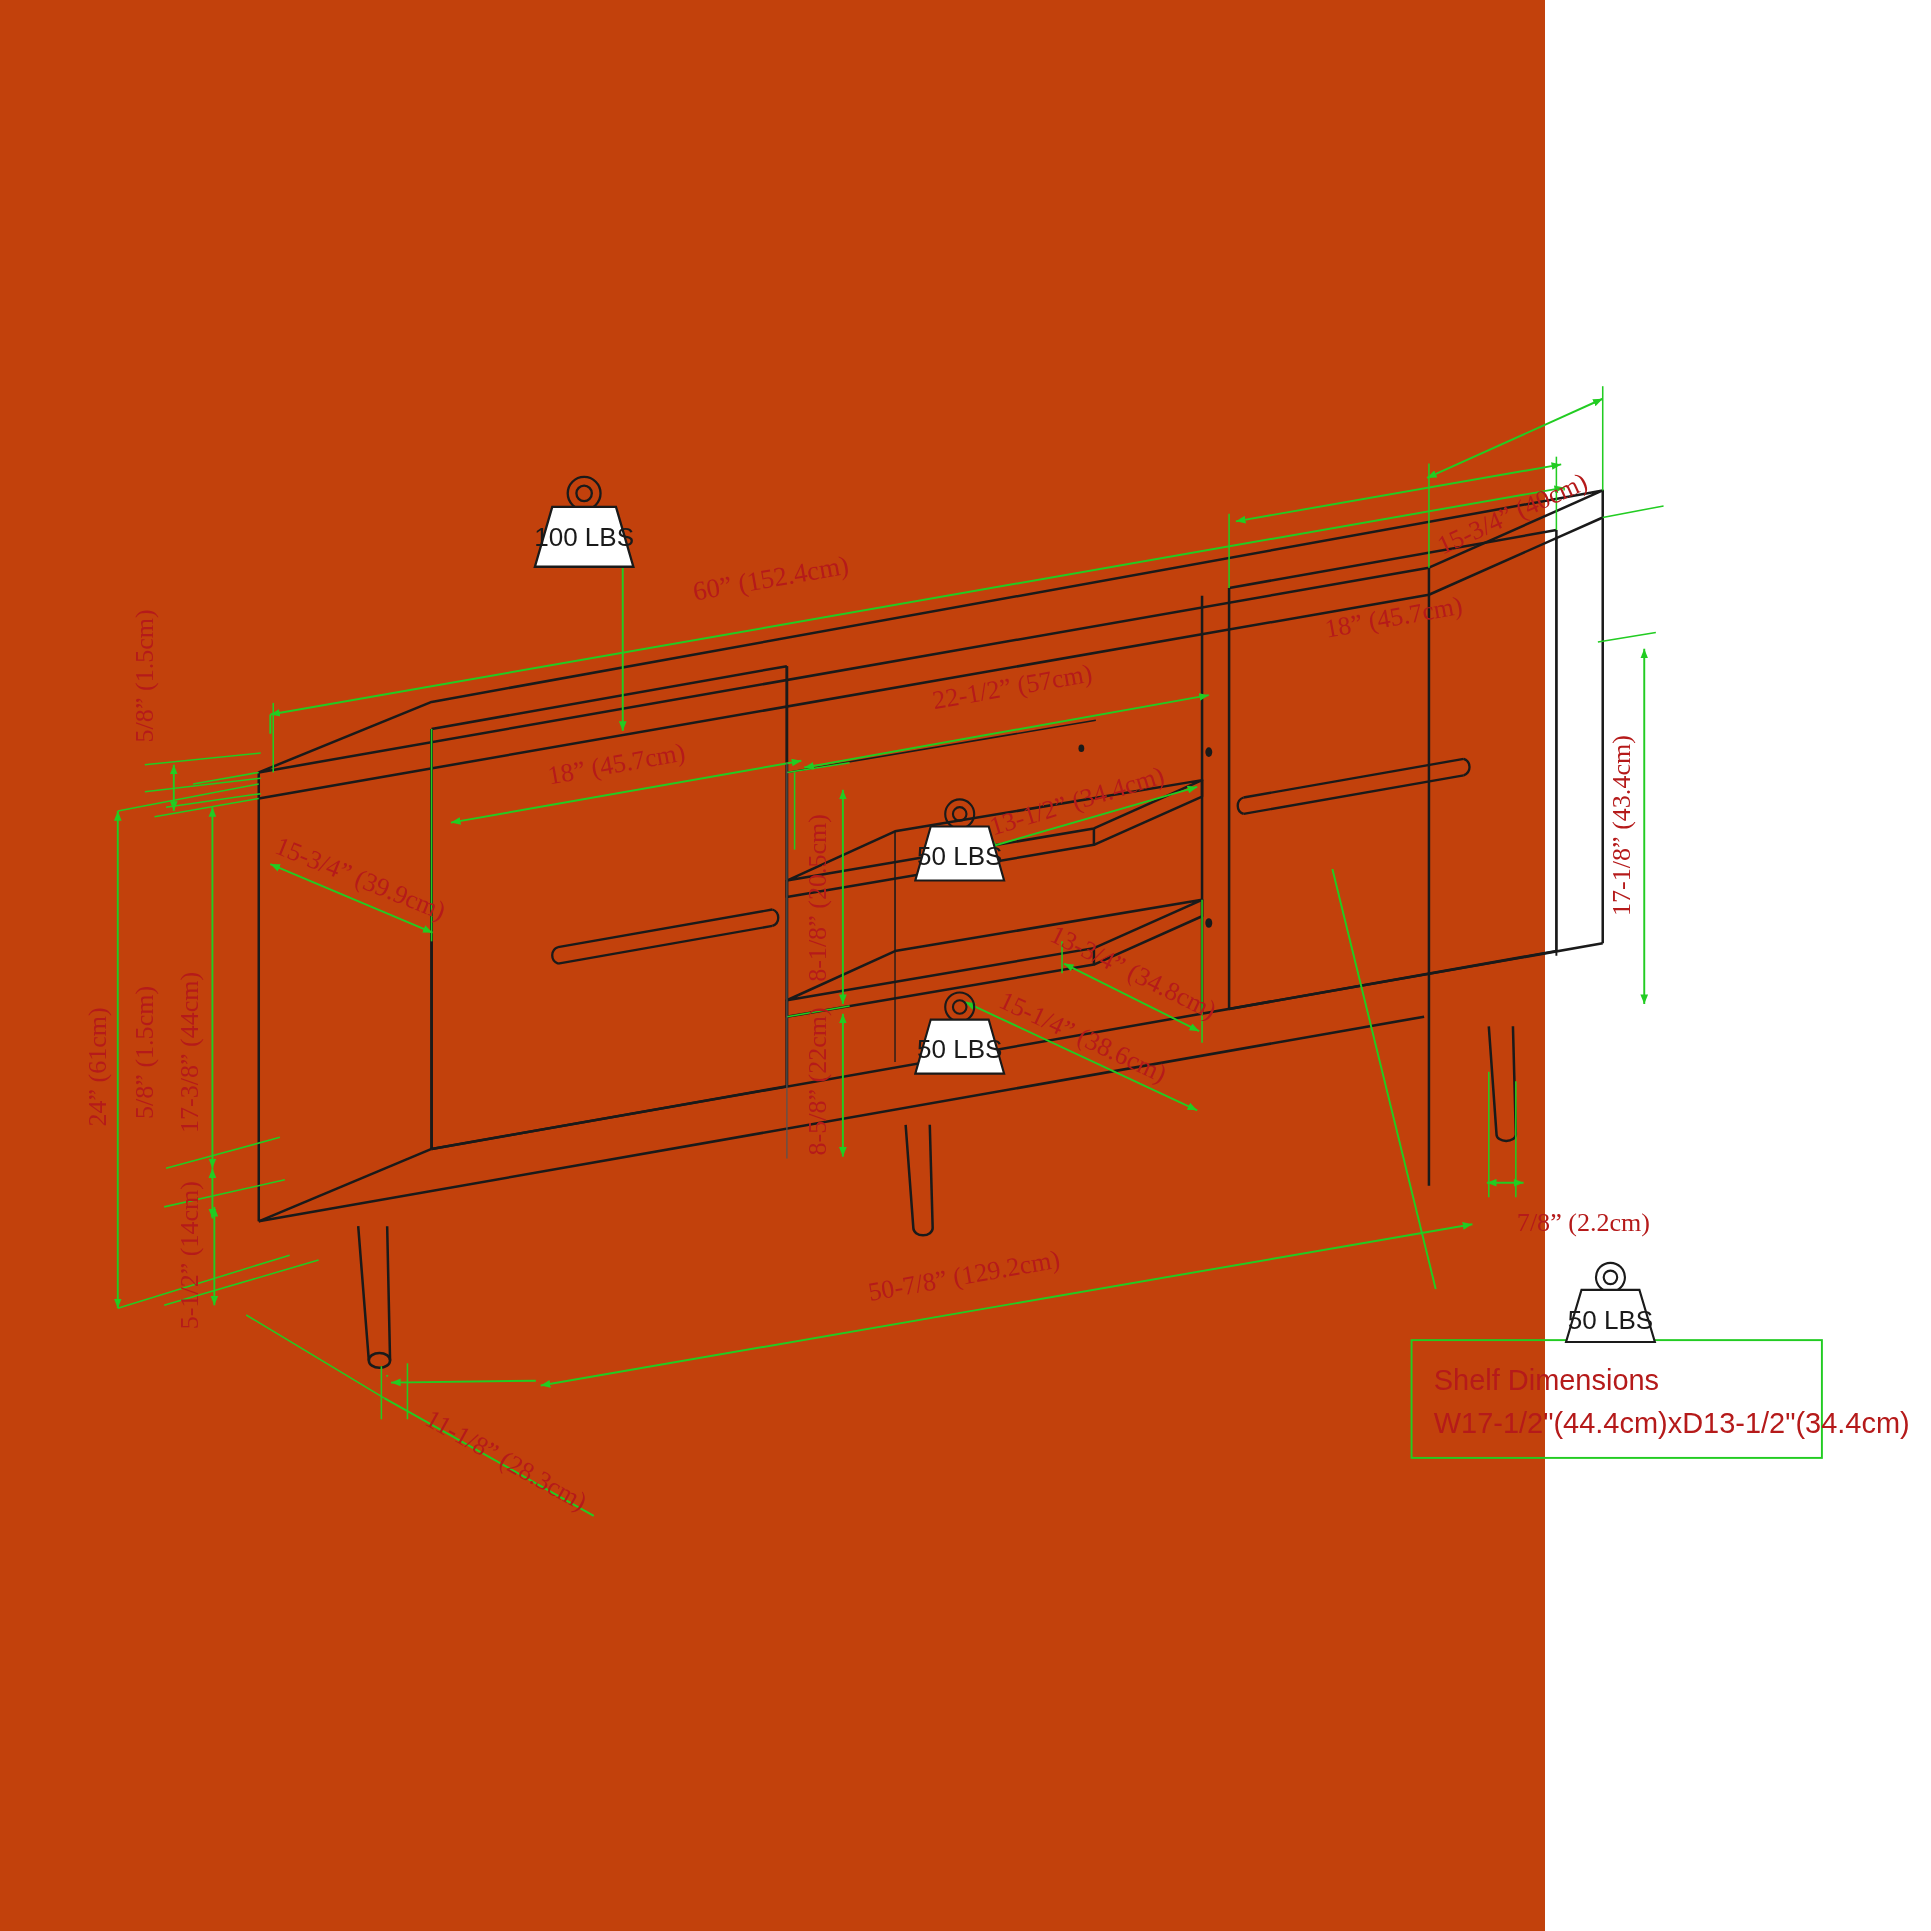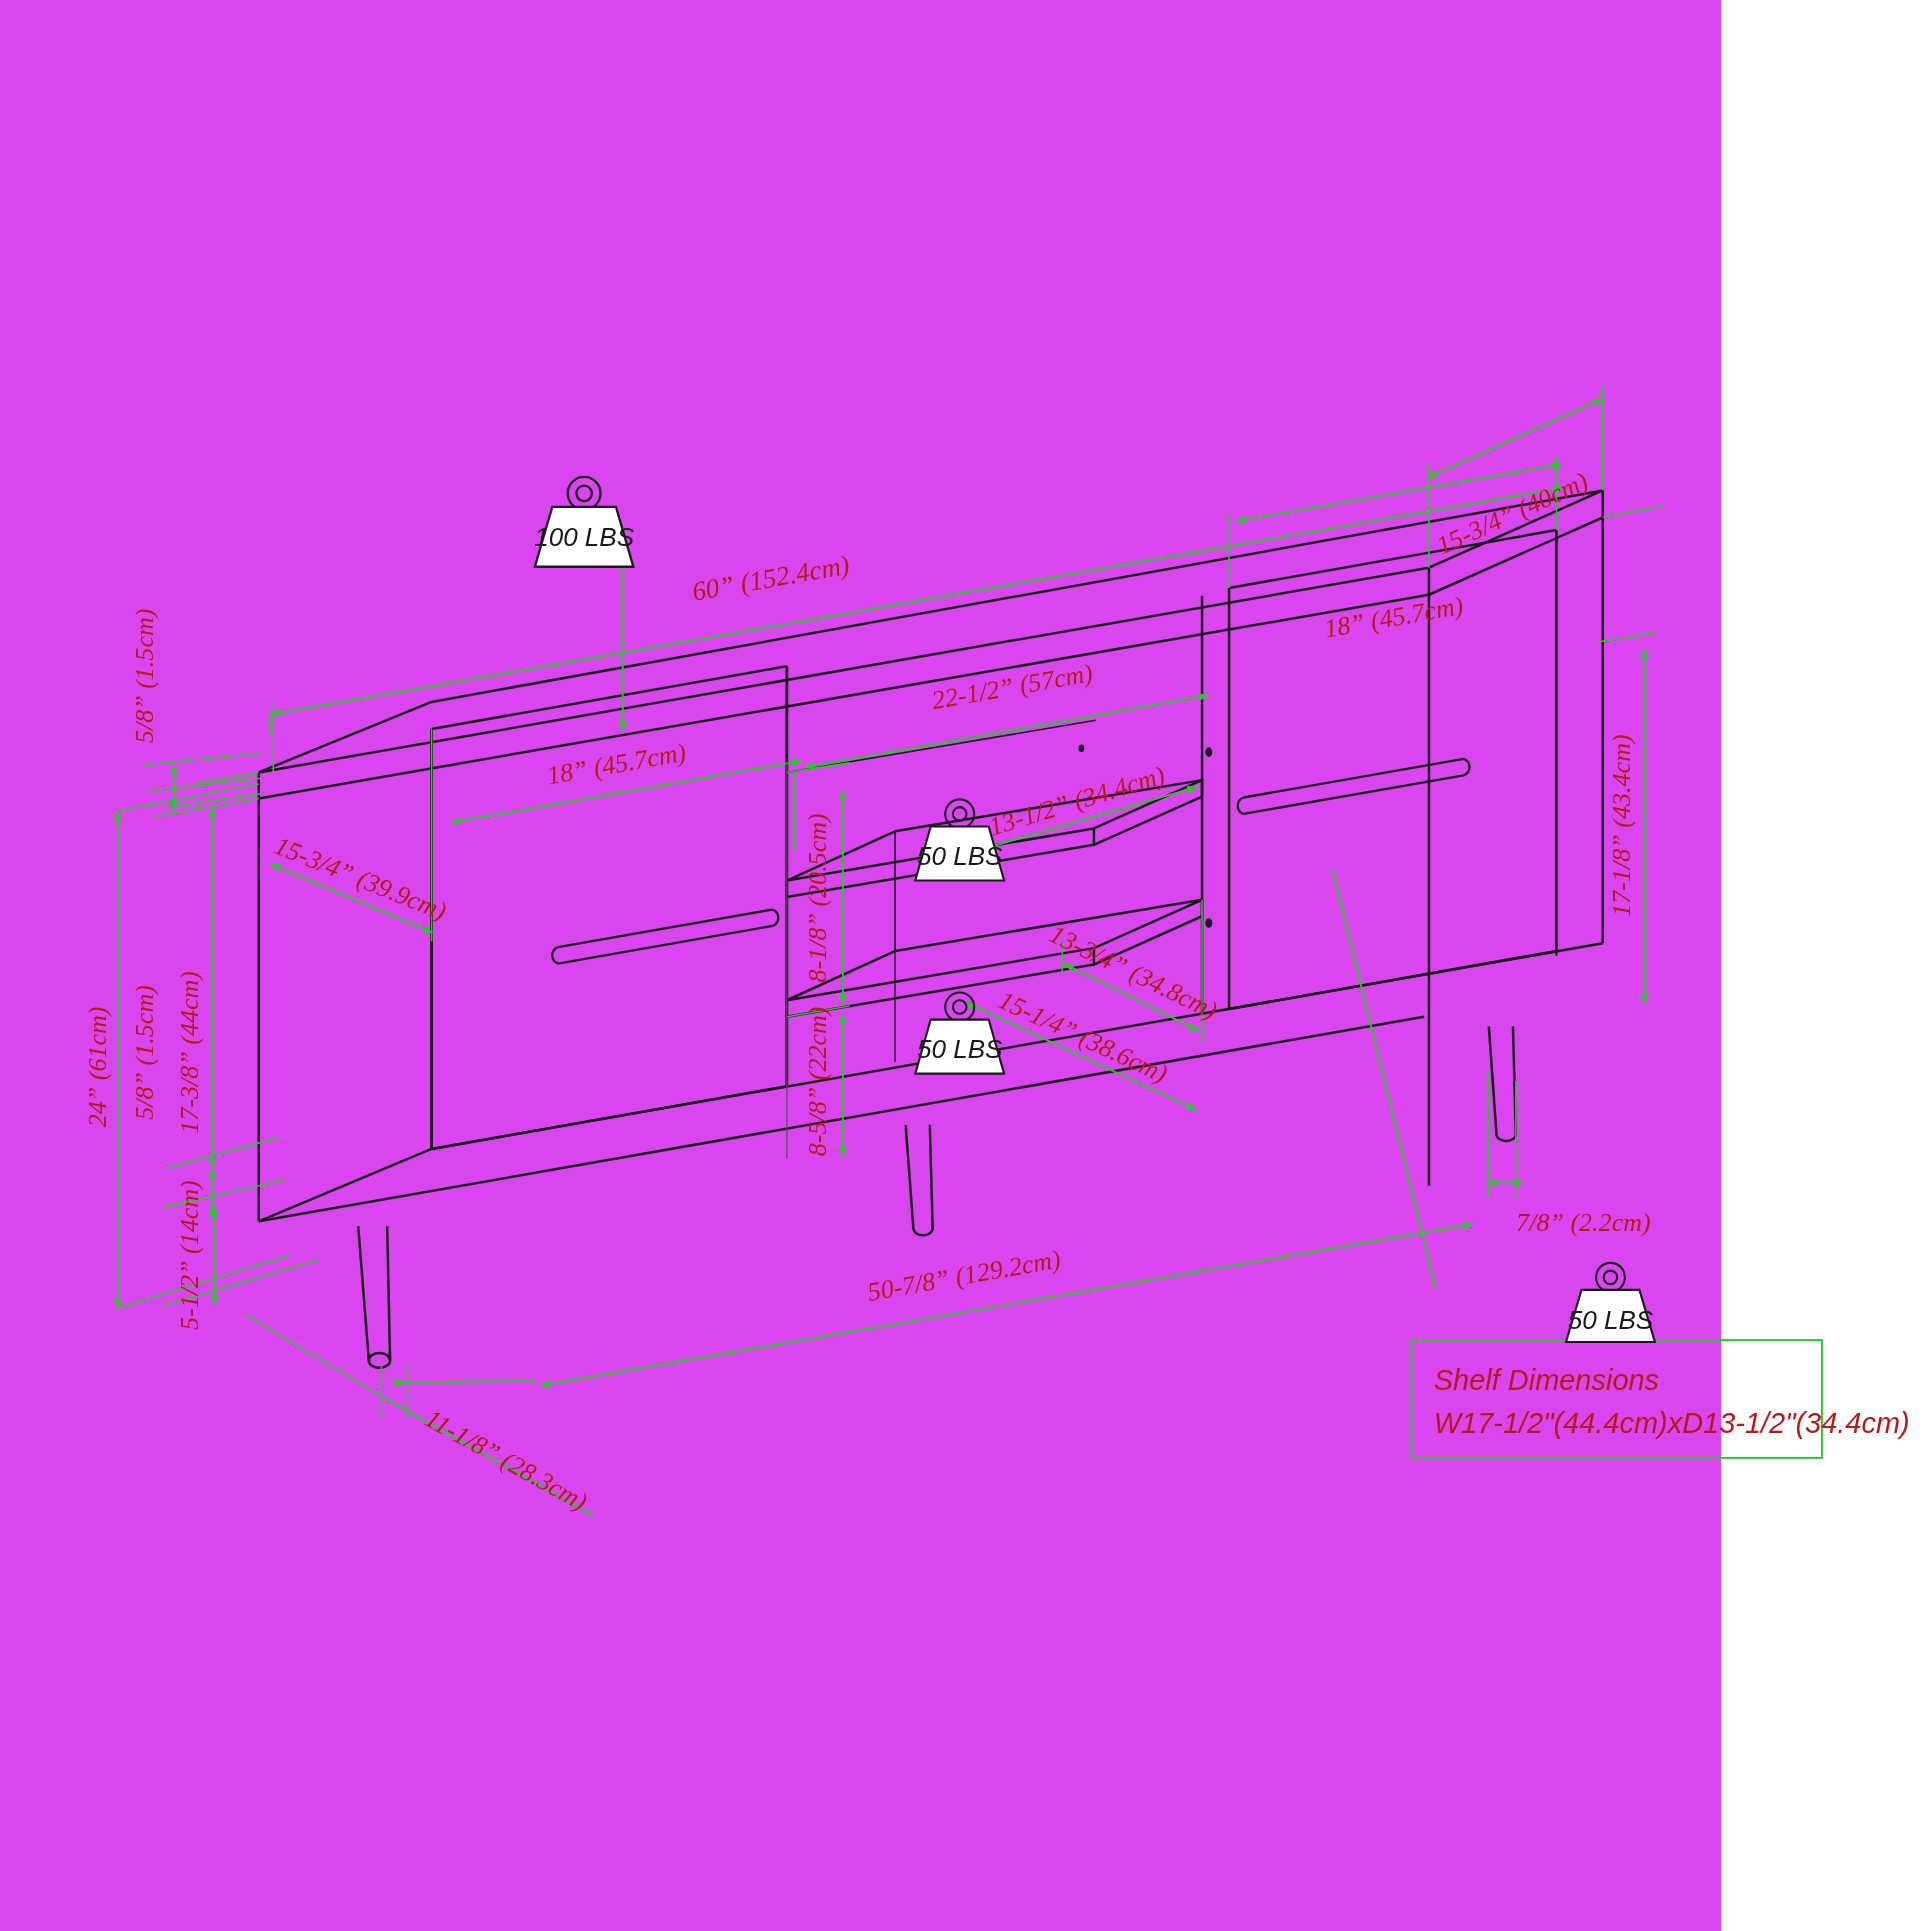--- a/index.html
+++ b/index.html
@@ -1,17 +1,17 @@
 <!DOCTYPE html>
 <html><head>
 <meta charset="utf-8">
 <style>
   html,body{margin:0;padding:0;background:#ffffff;}
   body{width:1931px;height:1931px;font-family:"Liberation Sans",sans-serif;overflow:hidden;}
-  #stage{position:relative;width:1721px;height:1931px;background:#d946ef;font-style:italic;}
+  #stage{position:relative;width:1545px;height:1931px;background:#c2410c;}
   svg{display:block;}
   .dimtext{font-family:"Liberation Serif",serif;fill:#b51a1a;font-size:27px;}
   .dimtext-lg{font-family:"Liberation Serif",serif;fill:#b51a1a;font-size:28px;}
   .lbs{font-family:"Liberation Sans",sans-serif;fill:#1a1a1a;font-size:27px;}
   .callout-txt{font-family:"Liberation Sans",sans-serif;fill:#b51a1a;font-size:30px;}
 </style>
 </head>
 <body>
 
 <div id="stage">

